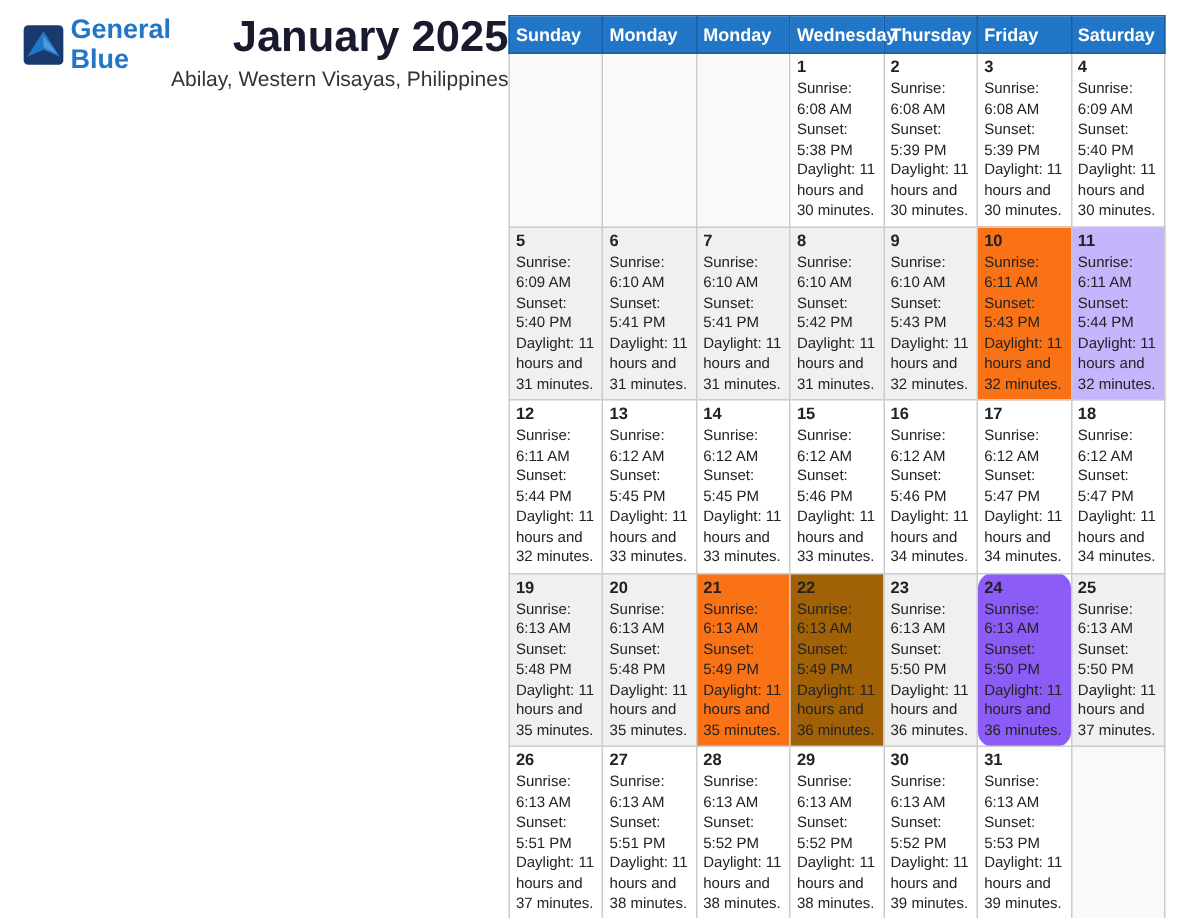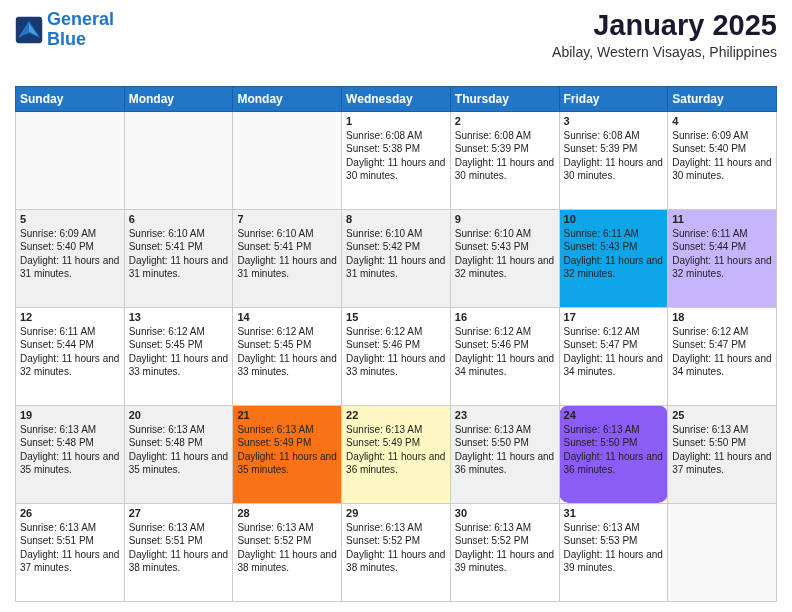--- a/index.html
+++ b/index.html
@@ -8,22 +8,20 @@
       background: #fff;
       width: 792px;
       height: 612px;
       overflow: hidden;
     }
     .page {
       width: 792px;
       height: 612px;
       padding: 10px 15px 10px 15px;
       display: flex;
-      flex-direction: column;
-      gap: 20px;
     }
     .header {
       display: flex;
       align-items: flex-start;
       justify-content: space-between;
       margin-bottom: 6px;
     }
     .logo {
       display: flex;
       align-items: center;
@@ -174,21 +172,21 @@
             <div class="day-info"><span>Sunrise: 6:10 AM</span><br><span>Sunset: 5:41 PM</span><br><span>Daylight: 11 hours and 31 minutes.</span></div>
           </td>
           <td style="background: rgb(240, 240, 240);">
             <span class="day-num">8</span>
             <div class="day-info"><span>Sunrise: 6:10 AM</span><br><span>Sunset: 5:42 PM</span><br><span>Daylight: 11 hours and 31 minutes.</span></div>
           </td>
           <td style="background: rgb(240, 240, 240);">
             <span class="day-num">9</span>
             <div class="day-info"><span>Sunrise: 6:10 AM</span><br><span>Sunset: 5:43 PM</span><br><span>Daylight: 11 hours and 32 minutes.</span></div>
           </td>
-          <td style="background: #0ea5e9;">
+          <td style="background: #f97316;">
             <span class="day-num">10</span>
             <div class="day-info"><span>Sunrise: 6:11 AM</span><br><span>Sunset: 5:43 PM</span><br><span>Daylight: 11 hours and 32 minutes.</span></div>
           </td>
           <td style="background: #c4b5fd;">
             <span class="day-num">11</span>
             <div class="day-info"><span>Sunrise: 6:11 AM</span><br><span>Sunset: 5:44 PM</span><br><span>Daylight: 11 hours and 32 minutes.</span></div>
           </td>
         </tr>
         <tr>
           <td style="background: rgb(255, 255, 255);">
@@ -226,21 +224,21 @@
             <div class="day-info"><span>Sunrise: 6:13 AM</span><br><span>Sunset: 5:48 PM</span><br><span>Daylight: 11 hours and 35 minutes.</span></div>
           </td>
           <td style="background: rgb(240, 240, 240);">
             <span class="day-num">20</span>
             <div class="day-info"><span>Sunrise: 6:13 AM</span><br><span>Sunset: 5:48 PM</span><br><span>Daylight: 11 hours and 35 minutes.</span></div>
           </td>
           <td style="background: #f97316;">
             <span class="day-num">21</span>
             <div class="day-info"><span>Sunrise: 6:13 AM</span><br><span>Sunset: 5:49 PM</span><br><span>Daylight: 11 hours and 35 minutes.</span></div>
           </td>
-          <td style="background: #fef9c3;">
+          <td style="background: #a16207;">
             <span class="day-num">22</span>
             <div class="day-info"><span>Sunrise: 6:13 AM</span><br><span>Sunset: 5:49 PM</span><br><span>Daylight: 11 hours and 36 minutes.</span></div>
           </td>
           <td style="background: rgb(240, 240, 240);">
             <span class="day-num">23</span>
             <div class="day-info"><span>Sunrise: 6:13 AM</span><br><span>Sunset: 5:50 PM</span><br><span>Daylight: 11 hours and 36 minutes.</span></div>
           </td>
           <td style="background: #8b5cf6; border-radius: 10px;">
             <span class="day-num">24</span>
             <div class="day-info"><span>Sunrise: 6:13 AM</span><br><span>Sunset: 5:50 PM</span><br><span>Daylight: 11 hours and 36 minutes.</span></div>

